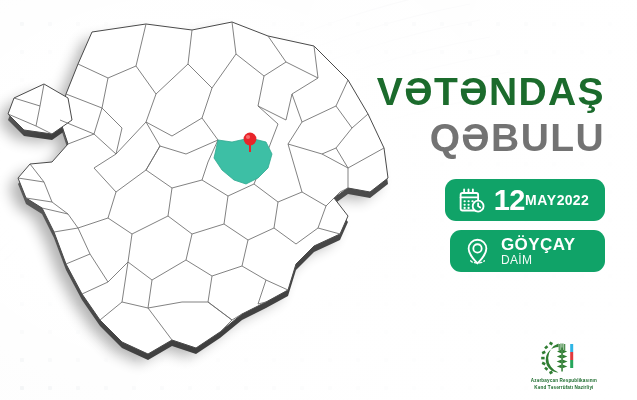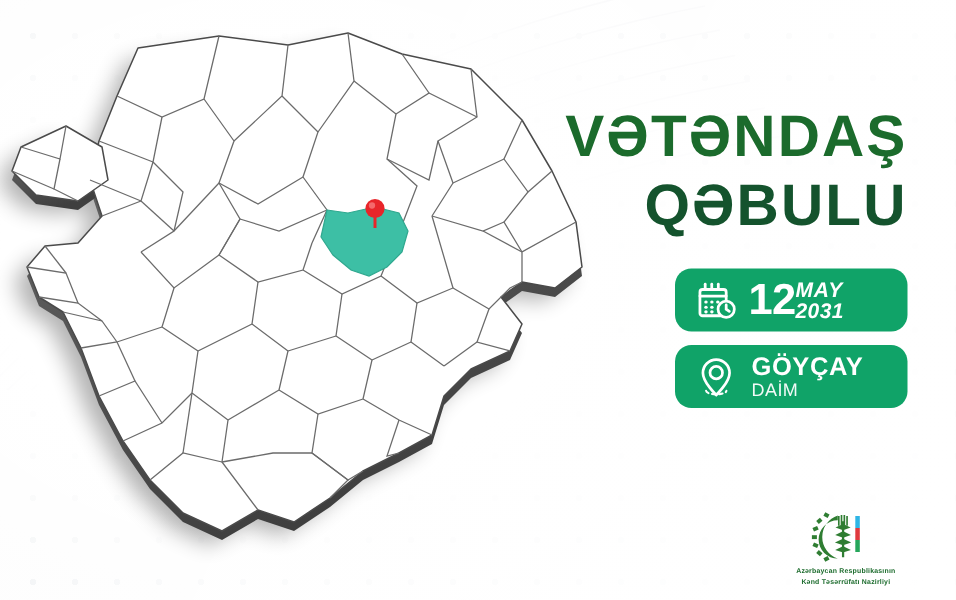--- a/index.html
+++ b/index.html
@@ -49,42 +49,42 @@
     font-weight:bold;
     letter-spacing:1.4px;
     color:#1b6b2c;
   }
   .headline .l2 {
     display:block;
     margin-top:7px;
     font-size:39px;
     font-weight:bold;
     letter-spacing:1.4px;
-    color:#14532d;
+    color:#737373;
   }
   
   .badges {
     position:absolute; right:32px; top:179px;
     display:flex; flex-direction:column; gap:9px;
     align-items:flex-end;
   }
   .badge {
     background:#10a368;
     border-radius:11px;
     display:flex; align-items:center;
     color:#fff;
     padding:0 16px 0 11px;
   }
   .badge-date { height:42px; min-width:155px; }
   .badge-place { height:42px; min-width:155px; }
   .badge .ico { width:33px; height:33px; flex:0 0 33px; display:flex; align-items:center; justify-content:center; }
   .badge .ico svg { display:block; }
   .dtxt { display:flex; align-items:center; gap:0; margin-left:5px; }
   .dday { font-size:29px; font-weight:bold; letter-spacing:-0.5px; line-height:1; }
-  .dmy { display:flex; flex-direction:column; line-height:1.02;font-style:italic; }
+  .dmy { display:flex; line-height:1.02; }
   .dmonth { font-size:14px; font-weight:bold; letter-spacing:.6px; }
   .dyear { font-size:14px; font-weight:bold; letter-spacing:.3px; }
   .ptxt { display:flex; flex-direction:column; margin-left:7px; line-height:1.05; }
   .pcity { font-size:17px; font-weight:bold; letter-spacing:.4px; }
   .pmode { font-size:12px; font-weight:normal; letter-spacing:.3px; opacity:.95; }
   
   .logo {
     position:absolute; right:40px; bottom:8px;
     display:flex; flex-direction:column; align-items:center;
   }
@@ -251,21 +251,21 @@
               <path d="M12 25 h0.2"></path>
           </g>
           <circle cx="23" cy="23" r="6.2" fill="#10a368"></circle>
           <path d="M23 19.8 V23 l2.4 1.6"></path>
         </svg>
       </span>
       <span class="dtxt">
         <span class="dday">12</span>
         <span class="dmy">
           <span class="dmonth">MAY</span>
-          <span class="dyear">2031</span>
+          <span class="dyear">2022</span>
         </span>
       </span>
     </div>
 
     <div class="badge badge-place">
       <span class="ico">
         <svg viewBox="0 0 32 32" width="29" height="29" fill="none" stroke="#ffffff" stroke-width="2" stroke-linecap="round">
           <path d="M16 3 C10.6 3 6.2 7.4 6.2 12.8 C6.2 19.6 16 29 16 29 C16 29 25.8 19.6 25.8 12.8 C25.8 7.4 21.4 3 16 3 z"></path>
           <circle cx="16" cy="12.6" r="4.6"></circle>
           <path d="M8.5 26 C8.5 27.4 11.9 28.6 16 28.6 C20.1 28.6 23.5 27.4 23.5 26" stroke-dasharray="2.6 2.6" stroke-width="1.5"></path>

